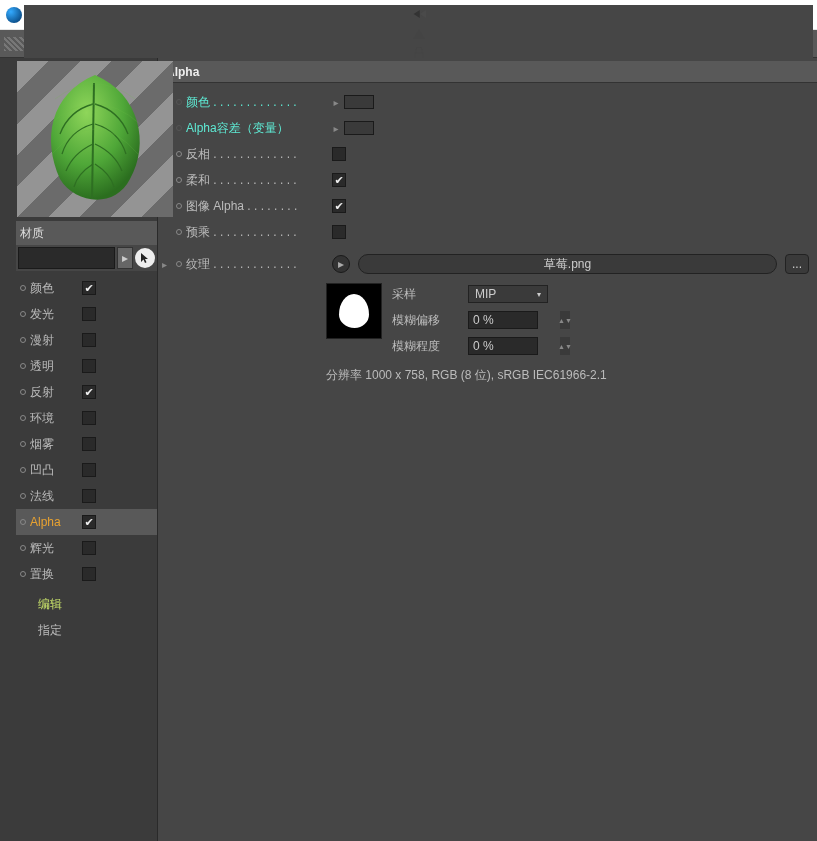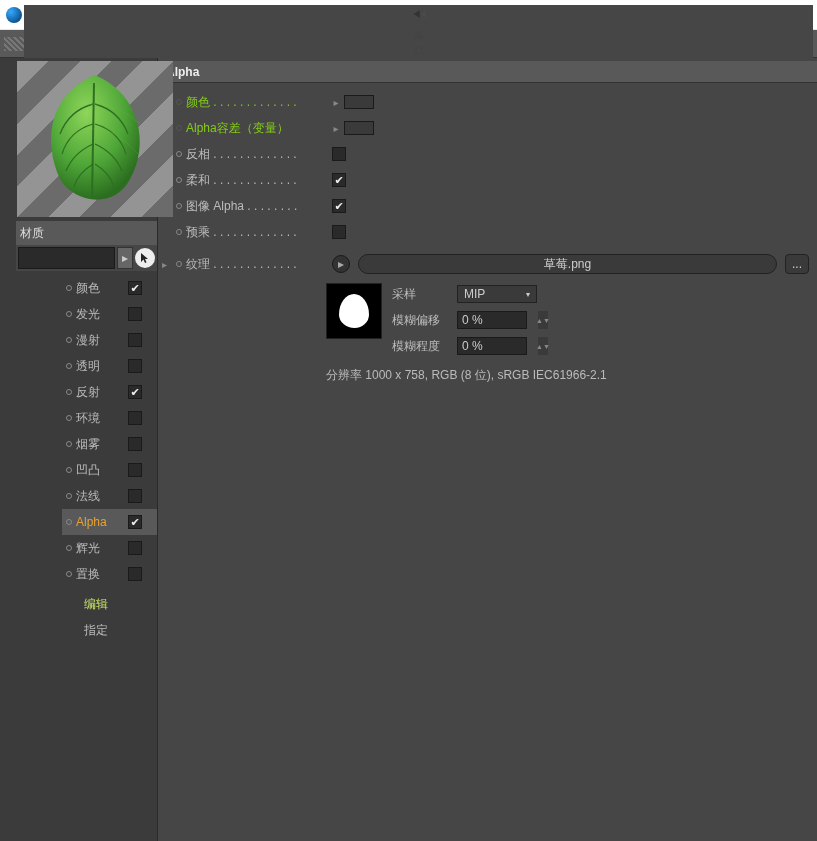--- a/index.html
+++ b/index.html
@@ -106,21 +106,20 @@
       border-radius: 50%;
       background: #eee;
       display:flex;align-items:center;justify-content:center;
     }
     .channels { padding: 4px 0; }
     .ch-row {
       height: 26px;
       display: flex; align-items: center;
       padding-left: 4px;
       gap: 4px;
-      margin-left: 46px;
     }
     .ch-row.selected { background: #595959; }
     .ch-dot {
       width: 6px; height: 6px; border-radius: 50%;
       border: 1px solid #888;
     }
     .ch-label { color: #bbb; min-width: 48px; }
     .ch-label.active { color: #e8a231; }
     .ch-check {
       width: 14px; height: 14px;
@@ -163,21 +162,21 @@
       width: 6px; height: 6px; border-radius: 50%;
       border: 1px solid #888; flex:none;
     }
     .prop-dot.dis { border-color: #555; }
     .prop-label {
       width: 142px;
       color: #bbb;
       white-space: nowrap;
       overflow: hidden;
     }
-    .prop-label.dis { color: #84cc16; }
+    .prop-label.dis { color: #5eead4; }
     .prop-tri {
       width: 8px; color: #888; font-size: 10px; text-align:center;
     }
     .prop-check {
       width: 14px; height: 14px;
       background: #2a2a2a;
       border: 1px solid #1a1a1a;
       display: inline-flex; align-items: center; justify-content: center;
       color: #eee; font-size: 11px;
     }
@@ -218,21 +217,21 @@
       border: 1px solid #222;
       display:flex;align-items:center;justify-content:center;
       margin-right: 10px;
     }
     .thumb .blob {
       width: 30px; height: 34px;
       background: #fff;
       border-radius: 50% 50% 48% 52% / 60% 60% 40% 40%;
     }
     .detail-rows { display: flex; flex-direction: column; gap: 4px; }
-    .drow { display: flex; align-items: center; height: 22px; gap: 11px; }
+    .drow { display: flex; align-items: center; height: 22px; gap: 22px; }
     .dlabel { width: 54px; color: #bbb; text-align: left; }
     .ddrop {
       width: 80px; height: 18px;
       background: #3a3a3a; border: 1px solid #222;
       display:flex;align-items:center;padding:0 6px;color:#ccc;
       justify-content: space-between;
     }
     .dnum {
       width: 70px; height: 18px;
       background: #2a2a2a; border: 1px solid #1a1a1a;

